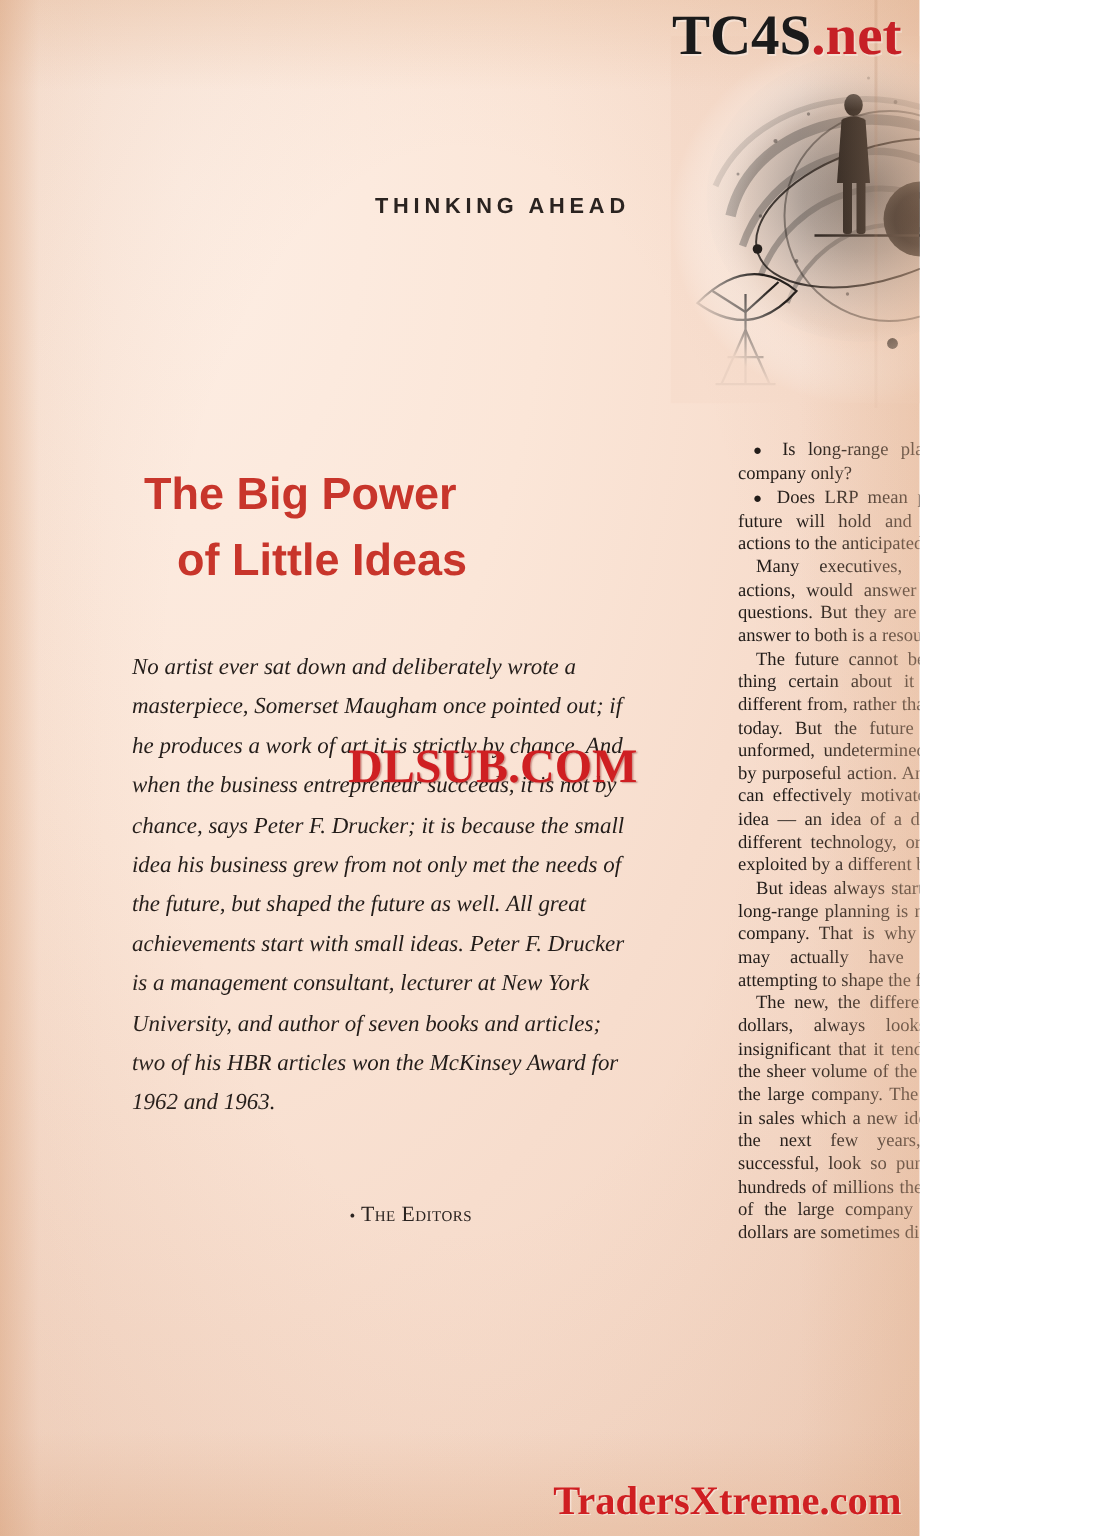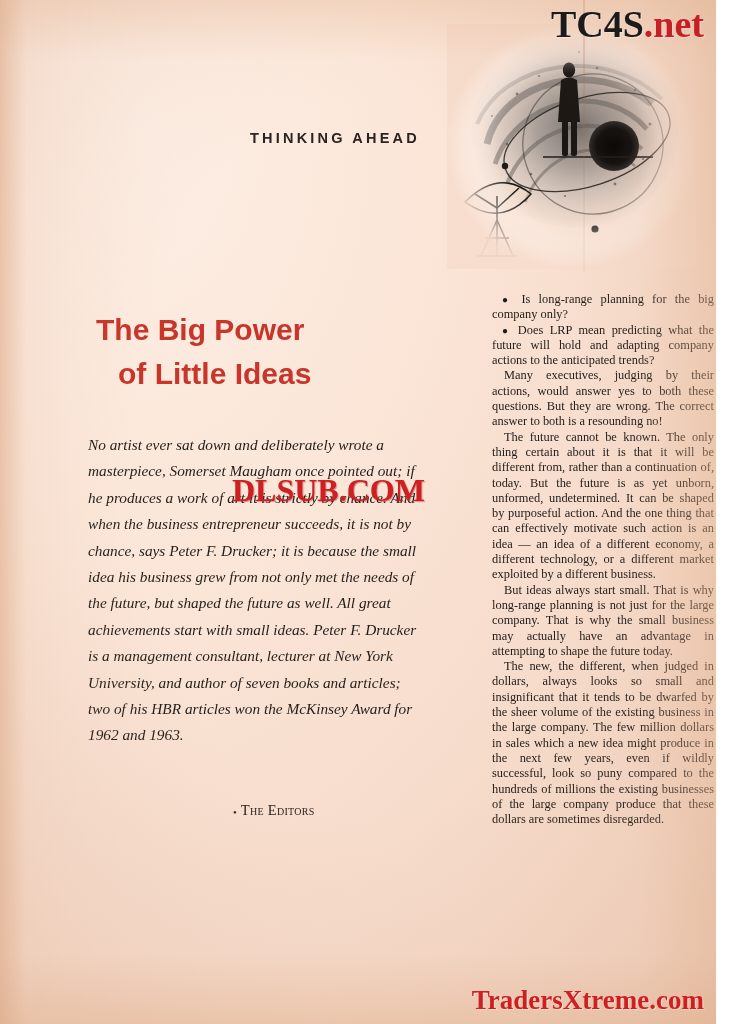--- a/index.html
+++ b/index.html
@@ -8,21 +8,21 @@
     background: #ffffff;
   }
   body {
     width: 743px;
     height: 1024px;
     overflow: hidden;
     font-family: "Liberation Serif", serif;
   }
   .page {
     position: relative;
-    width: 716px;
+    width: 613px;
     height: 1024px;
     background:
       radial-gradient(ellipse at 20% 12%, #fdeee4 0%, #fbe6d8 35%, #f7ddcd 60%, #f2d3c0 100%);
     overflow: hidden;
   }
   
   .page:before {
     content: "";
     position: absolute;
     inset: 0;
@@ -53,21 +53,21 @@
     font-size: 38px;
     color: #1b1b1b;
     letter-spacing: 0px;
     z-index: 9;
     text-shadow: 1px 1px 0 rgba(255,255,255,0.35);
   }
   .wm-top .red { color: #c62026; }
 
   .wm-mid {
     position: absolute;
-    top: 472px;
+    top: 492px;
     left: 232px;
     font-family: "Liberation Serif", serif;
     font-weight: bold;
     font-size: 32px;
     color: #cf1f22;
     letter-spacing: 0px;
     z-index: 9;
     text-shadow: 1px 1px 1px rgba(120,0,0,0.35);
   }
 

